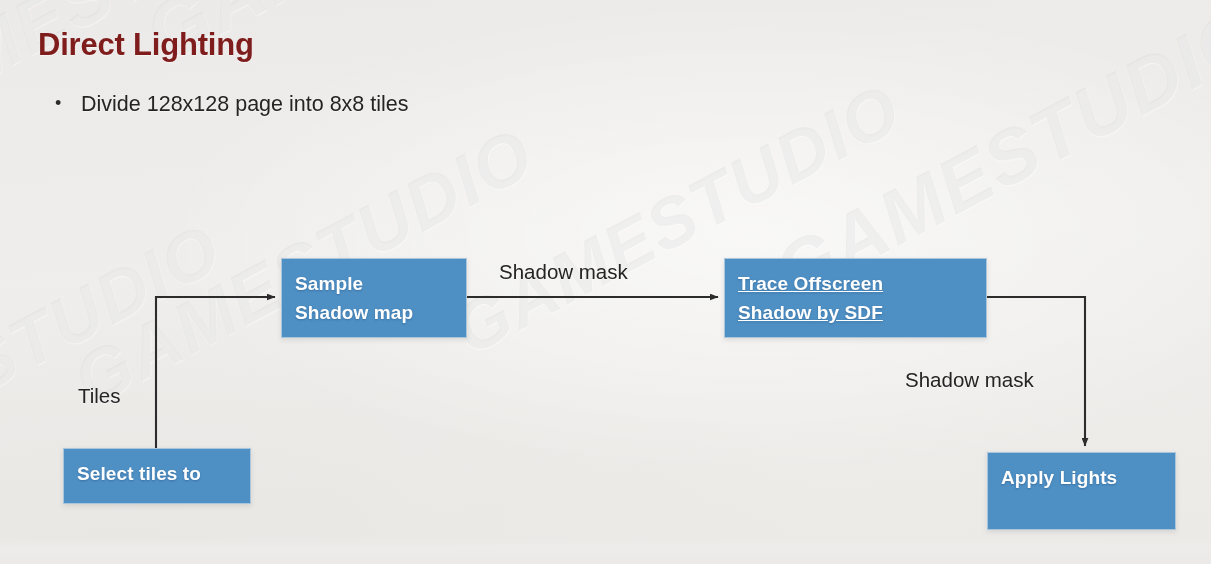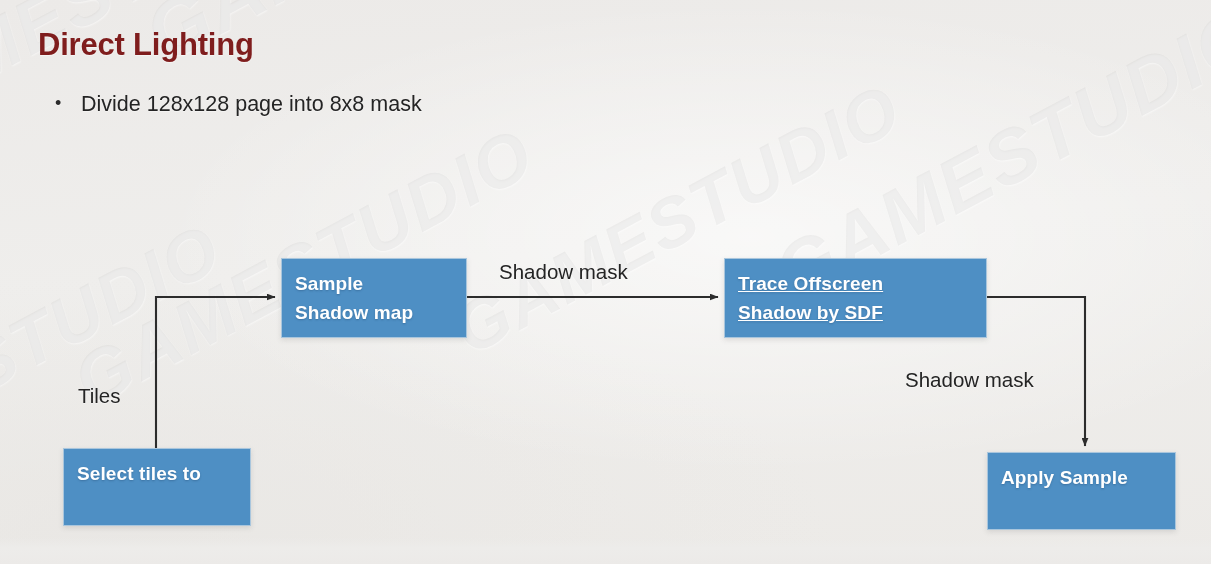--- a/index.html
+++ b/index.html
@@ -130,21 +130,21 @@
     position: absolute;
     font-size: 20.5px;
     color: #242424;
     white-space: nowrap;
     text-shadow: 0 1px 1px rgba(255,255,255,0.5);
   }
 
   
   #node-sample      { left: 281px; top: 258px; width: 186px; height: 80px; }
   #node-trace       { left: 724px; top: 258px; width: 263px; height: 80px; text-decoration: underline; }
-  #node-select      { left: 63px;  top: 448px; width: 188px; height: 78px; }
+  #node-select      { left: 63px;  top: 448px; width: 188px; height: 56px; }
   #node-apply       { left: 987px; top: 452px; width: 189px; height: 78px; }
 
   
   #label-tiles          { left: 78px;  top: 384px; }
   #label-shadow-mask-1  { left: 499px; top: 260px; }
   #label-shadow-mask-2  { left: 905px; top: 368px; }
 </style>
 </head>
 <body>
 
@@ -159,21 +159,21 @@
 
     <div class="wm" style="left:180px; top:470px; font-size:72px; transform: rotate(-28deg);">GAMESTUDIO</div>
     <div class="wm" style="left:560px; top:420px; font-size:70px; transform: rotate(-28deg);">GAMESTUDIO</div>
     <div class="wm" style="left:880px; top:360px; font-size:76px; transform: rotate(-28deg);">GAMESTUDIO</div>
     <div class="wm" style="left:-120px; top:560px; font-size:70px; transform: rotate(-28deg);">GAMESTUDIO</div>
   </div>
 
   <h1 id="title">Direct Lighting</h1>
 
   <ul id="bullets">
-    <li>Divide 128x128 page into 8x8 mask</li>
+    <li>Divide 128x128 page into 8x8 tiles</li>
   </ul>
 
   <div id="diagram">
 
     <svg id="flow-svg" viewBox="0 0 1211 564" xmlns="http://www.w3.org/2000/svg">
       <defs>
         <marker id="arrowhead" markerWidth="9" markerHeight="7" refX="8.4" refY="3.5" orient="auto" markerUnits="userSpaceOnUse">
           <polygon points="0,0 9,3.5 0,7" fill="#2c2c2c"></polygon>
         </marker>
       </defs>
@@ -193,21 +193,21 @@
     <div class="node" id="node-trace">
       <span class="node-line">Trace Offscreen</span>
       <span class="node-line">Shadow by SDF</span>
     </div>
 
     <div class="node" id="node-select">
       <span class="node-line">Select tiles to</span>
     </div>
 
     <div class="node" id="node-apply">
-      <span class="node-line">Apply Sample</span>
+      <span class="node-line">Apply Lights</span>
     </div>
 
     <div class="edge-label" id="label-tiles">Tiles</div>
     <div class="edge-label" id="label-shadow-mask-1">Shadow mask</div>
     <div class="edge-label" id="label-shadow-mask-2">Shadow mask</div>
 
   </div>
 
   <div id="bottom-band"></div>
 

